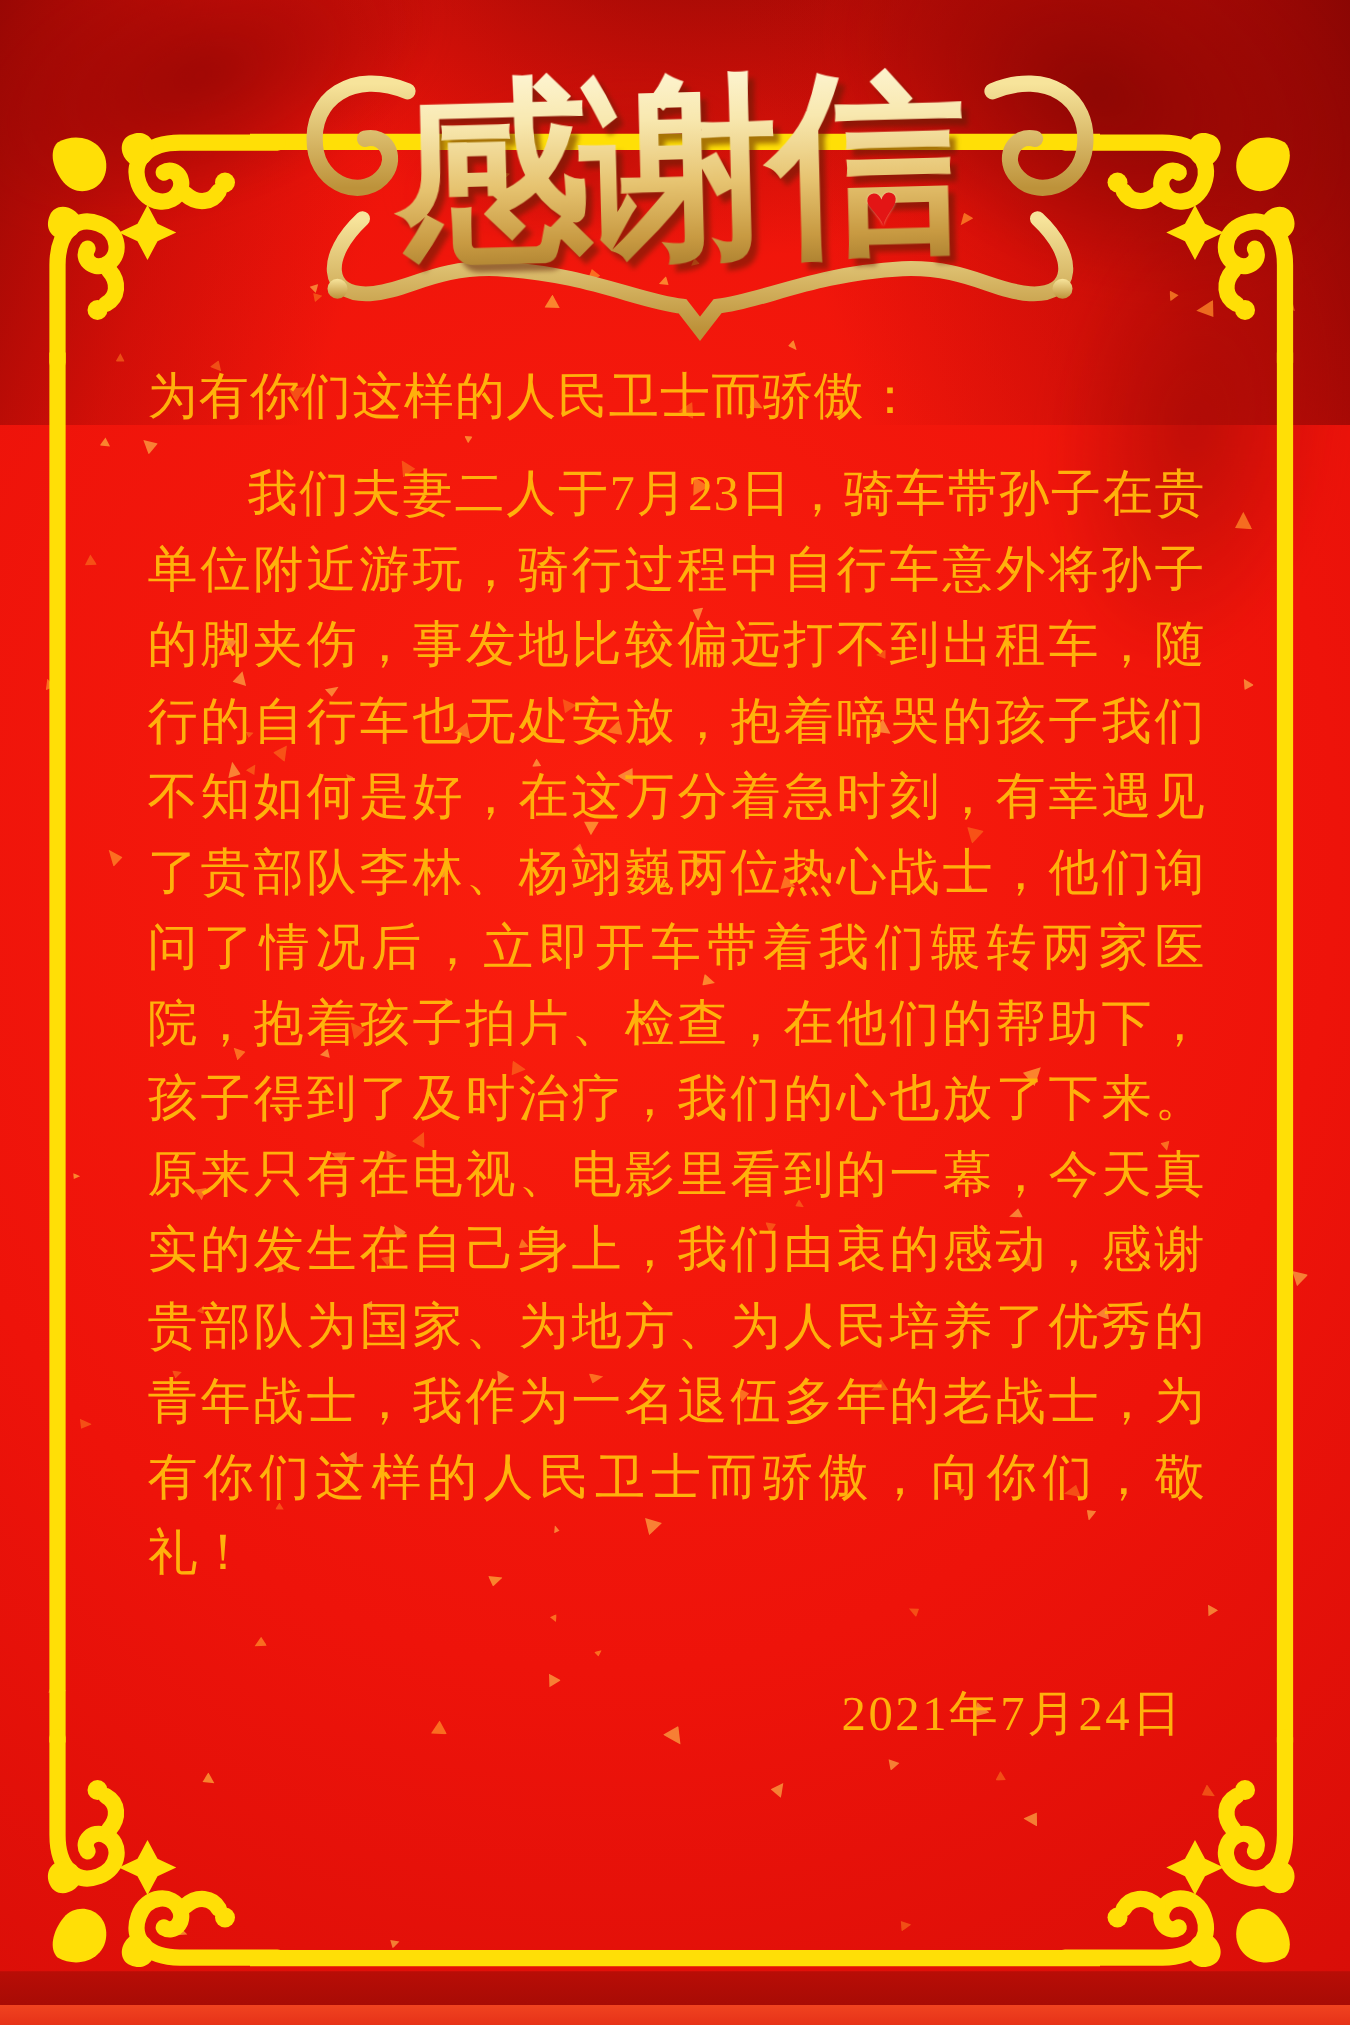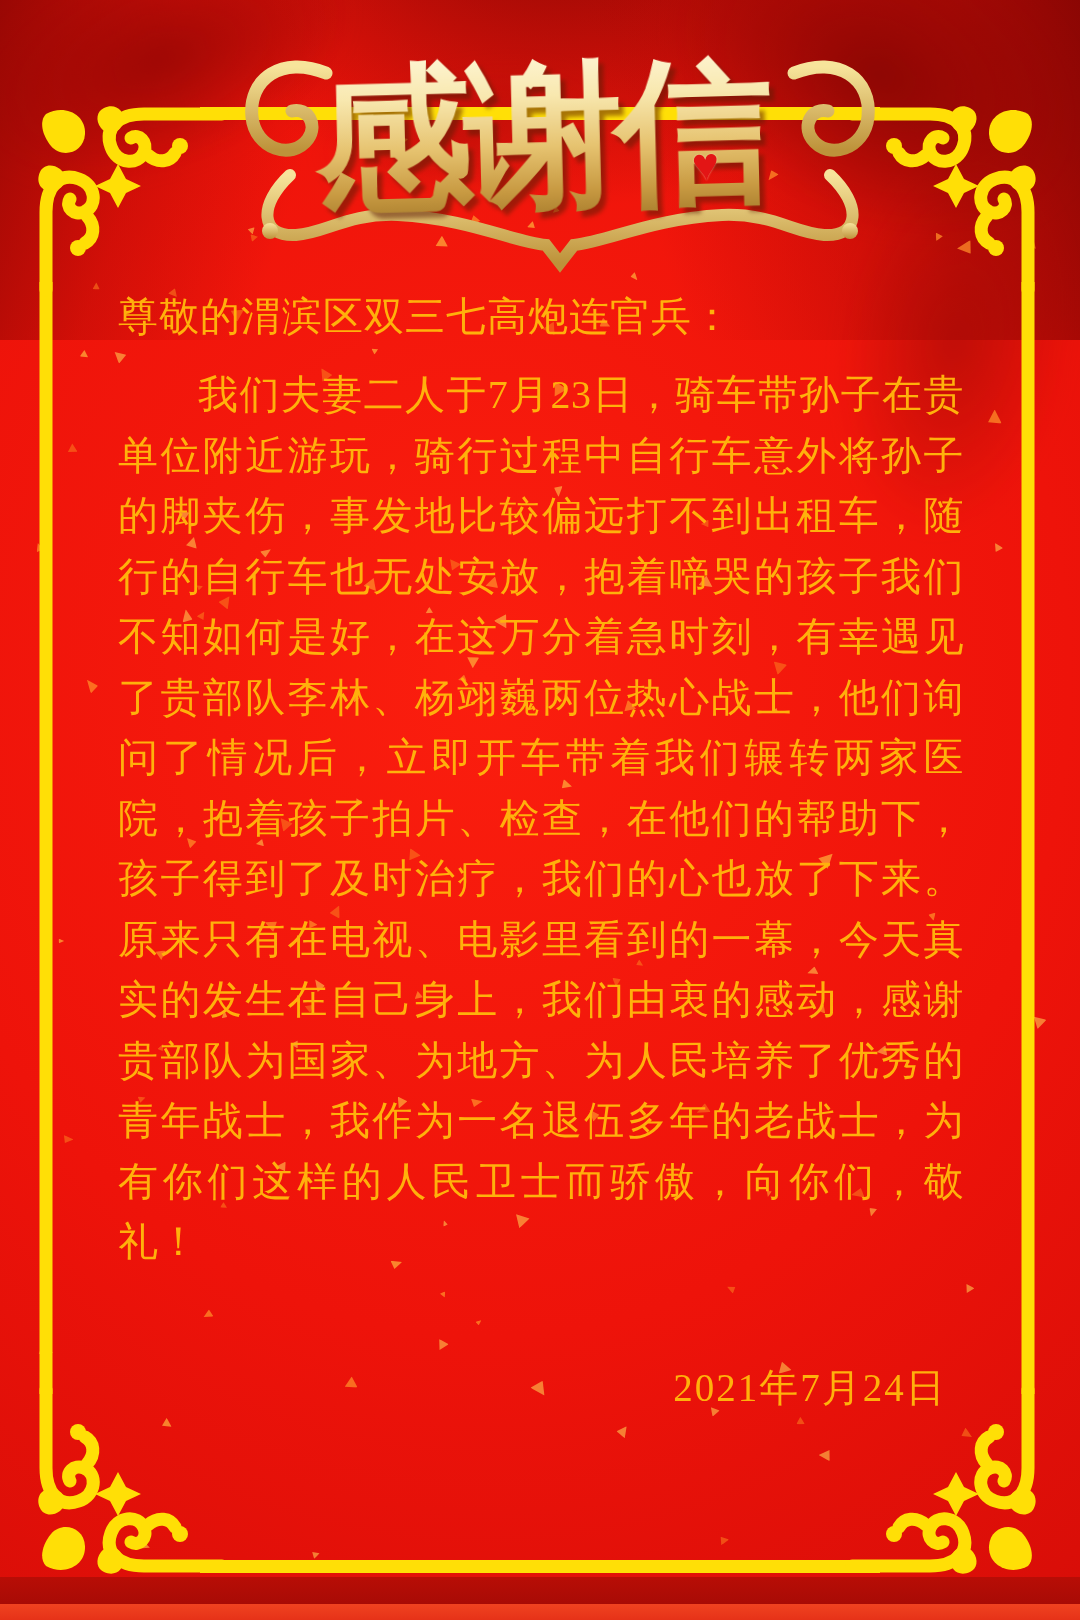--- a/index.html
+++ b/index.html
@@ -44,21 +44,21 @@
   .heart{position:absolute;left:462px;top:112px;font-size:46px;line-height:46px;
     color:#e31515;transform:rotate(-4deg);text-shadow:0 0 2px rgba(255,240,200,.6);}
   
   .letter{position:absolute;left:118px;top:295px;width:846px;color:#ffb10b;}
   .salutation{font-size:40px;line-height:44px;letter-spacing:1px;}
   .greeting{margin-top:20px;font-size:40px;line-height:44px;text-indent:2em;}
   .body-text{margin-top:26px;font-size:40px;line-height:60.5px;letter-spacing:.5px;
     text-align:justify;text-justify:inter-character;text-indent:2em;word-break:break-all;}
   .signature{position:absolute;left:610px;top:1342px;width:400px;text-align:center;color:#ffb10b;}
   .signer{font-size:38px;line-height:44px;letter-spacing:2px;}
-  .date{margin-top:24px;font-size:39px;line-height:44px;letter-spacing:2px;}
+  .date{margin-top:8px;font-size:39px;line-height:44px;letter-spacing:2px;}
 </style>
 </head>
 <body>
 
 <div class="poster">
 
   <div class="silk silk-top"></div>
   <div class="silk ribbon r1"></div>
   <div class="silk ribbon r2"></div>
   <div class="silk ribbon r3"></div>
@@ -220,21 +220,21 @@
         <path d="M 60 130 C 28 160 30 192 66 190 C 96 188 118 168 168 170 C 240 174 280 196 316 200 L 330 218 L 344 200 C 380 196 420 174 492 170 C 542 168 564 188 594 190 C 630 192 632 160 600 130" stroke-width="12"></path>
       </g>
       <circle cx="40" cy="186" r="8" fill="url(#gg)"></circle>
       <circle cx="620" cy="186" r="8" fill="url(#gg)"></circle>
     </svg>
     <h1 class="title-text">感谢信</h1>
     <span class="heart">♥</span>
   </div>
 
   <div class="letter">
-    <div class="salutation">尊敬的渭滨区双三七高炮连官兵：</div>
+    <div class="salutation">为有你们这样的人民卫士而骄傲：</div>
     <p class="body-text">我们夫妻二人于7月23日，骑车带孙子在贵单位附近游玩，骑行过程中自行车意外将孙子的脚夹伤，事发地比较偏远打不到出租车，随行的自行车也无处安放，抱着啼哭的孩子我们不知如何是好，在这万分着急时刻，有幸遇见了贵部队李林、杨翊巍两位热心战士，他们询问了情况后，立即开车带着我们辗转两家医院，抱着孩子拍片、检查，在他们的帮助下，孩子得到了及时治疗，我们的心也放了下来。原来只有在电视、电影里看到的一幕，今天真实的发生在自己身上，我们由衷的感动，感谢贵部队为国家、为地方、为人民培养了优秀的青年战士，我作为一名退伍多年的老战士，为有你们这样的人民卫士而骄傲，向你们，敬礼！</p>
   </div>
 
   <div class="signature">
     <div class="date">2021年7月24日</div>
   </div>
 
   <div class="silk band-dark"></div>
   <div class="silk band-bright"></div>
 

